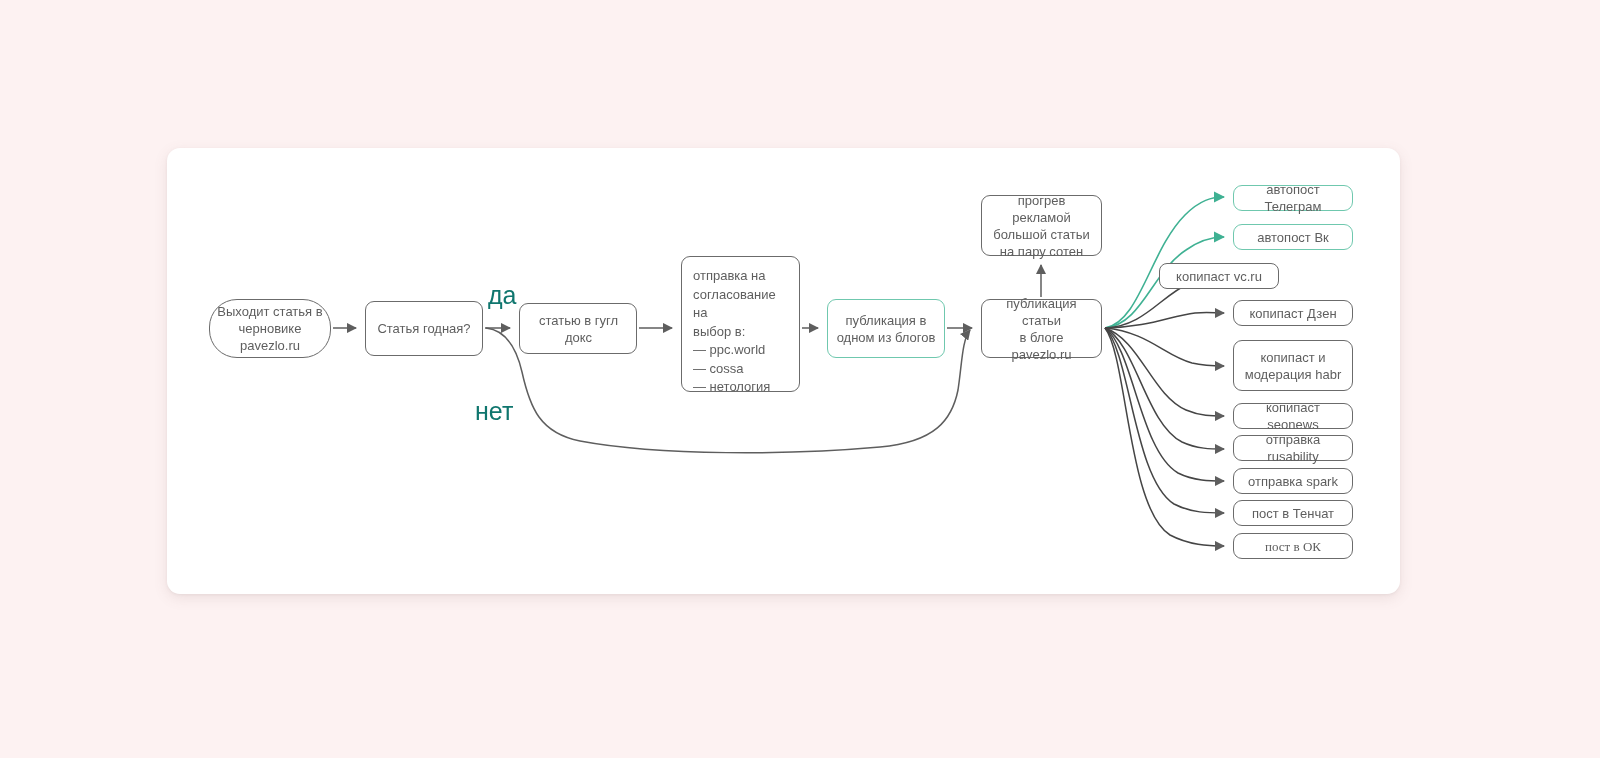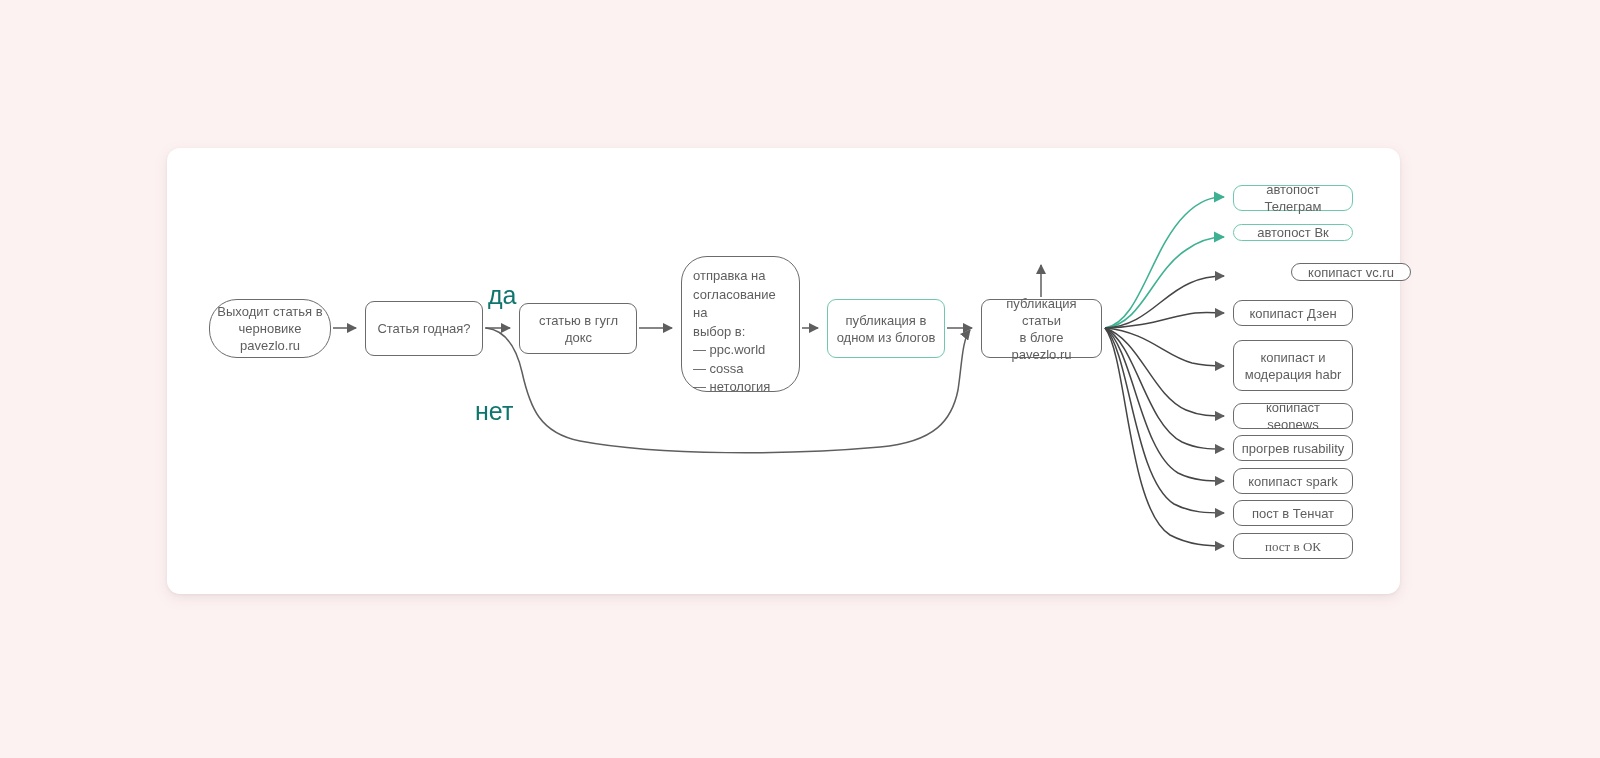--- a/index.html
+++ b/index.html
@@ -122,50 +122,53 @@
   </svg>
 
   <div class="node" style="left:209px;top:299px;width:122px;height:59px;border-radius:28px;">Выходит статья в
 черновике
 pavezlo.ru</div>
 
   <div class="node" style="left:365px;top:301px;width:118px;height:55px;">Статья годная?</div>
 
   <div class="node" style="left:519px;top:303px;width:118px;height:51px;padding-left:7px;">статью в гугл докс</div>
 
-  <div class="node left-align" style="left:681px;top:256px;width:119px;height:136px;border-radius:26px;">отправка на
+  <div class="node left-align" style="left:681px;top:256px;width:119px;height:136px;">отправка на
 согласование на
 выбор в:
 — ppc.world
 — cossa
 — нетология</div>
 
   <div class="node" style="left:981px;top:299px;width:121px;height:59px;">публикация статьи
 в блоге pavezlo.ru</div>
 
   <div class="node teal" style="left:827px;top:299px;width:118px;height:59px;">публикация в
 одном из блогов</div>
 
+  <div class="node" style="left:981px;top:195px;width:121px;height:61px;">прогрев рекламой
+большой статьи
+на пару сотен</div>
 
   <div class="node teal" style="left:1233px;top:185px;width:120px;height:26px;">автопост Телеграм</div>
 
-  <div class="node teal" style="left:1233px;top:224px;width:120px;height:17px;">автопост Вк</div>
+  <div class="node teal" style="left:1233px;top:224px;width:120px;height:26px;">автопост Вк</div>
 
-  <div class="node" style="left:1291px;top:263px;width:120px;height:18px;">копипаст vc.ru</div>
+  <div class="node" style="left:1159px;top:263px;width:120px;height:26px;border-radius:8px;">копипаст vc.ru</div>
 
   <div class="node" style="left:1233px;top:300px;width:120px;height:26px;">копипаст Дзен</div>
 
   <div class="node" style="left:1233px;top:340px;width:120px;height:51px;">копипаст и
 модерация habr</div>
 
   <div class="node" style="left:1233px;top:403px;width:120px;height:26px;">копипаст seonews</div>
 
-  <div class="node" style="left:1233px;top:435px;width:120px;height:26px;">прогрев rusability</div>
+  <div class="node" style="left:1233px;top:435px;width:120px;height:26px;">отправка rusability</div>
 
-  <div class="node" style="left:1233px;top:468px;width:120px;height:26px;">копипаст spark</div>
+  <div class="node" style="left:1233px;top:468px;width:120px;height:26px;">отправка spark</div>
 
   <div class="node" style="left:1233px;top:500px;width:120px;height:26px;">пост в Тенчат</div>
 
   <div class="node" style="left:1233px;top:533px;width:120px;height:26px;font-family:Liberation Serif, serif;">пост в ОК</div>
 
   <div class="branch-label" style="left:488px;top:283px;">да</div>
 
   <div class="branch-label" style="left:475px;top:399px;">нет</div>
 
 </div>

